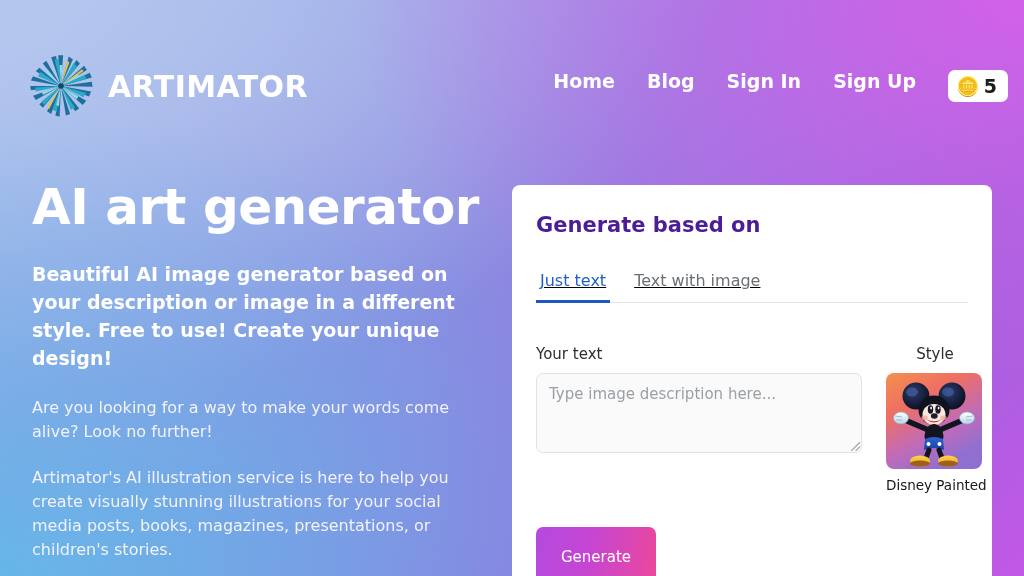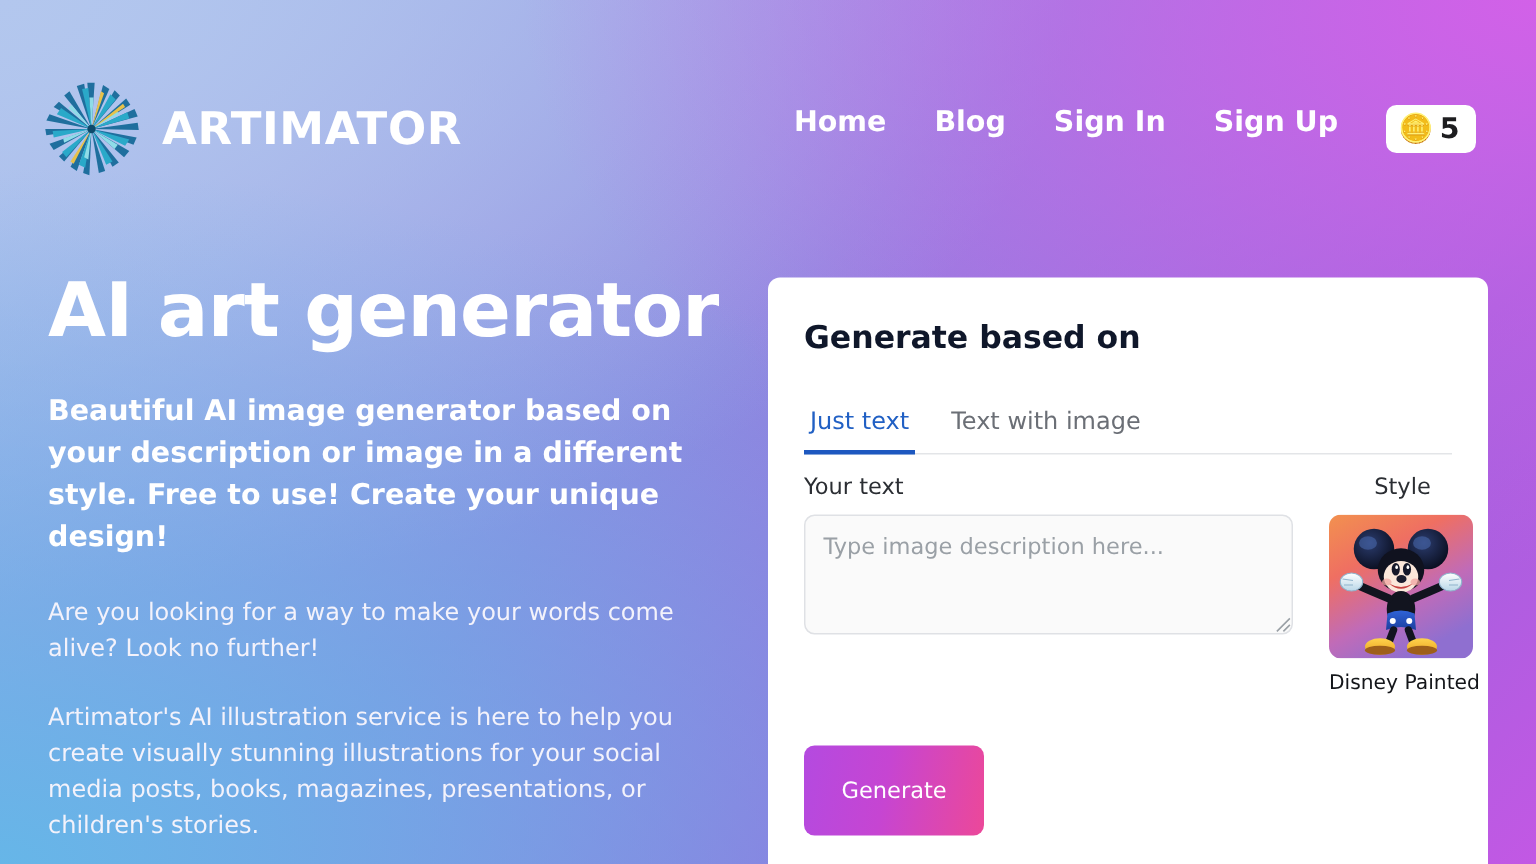--- a/index.html
+++ b/index.html
@@ -22,21 +22,21 @@
   }
 
   
   .header {
     position: absolute;
     top: 0; left: 0;
     width: 1024px;
     height: 172px;
     display: flex;
     align-items: center;
-    padding: 0 40px 0 24px;
+    padding: 0 16px 0 24px;
   }
 
   .brand {
     display: flex;
     align-items: center;
     gap: 10px;
   }
 
   .logo-icon {
     width: 74px;
@@ -131,29 +131,30 @@
     top: 185px;
     width: 480px;
     height: 391px;
     background: #ffffff;
     border-radius: 8px 8px 0 0;
     padding: 28px 24px 0 24px;
   }
 
   .card-title {
     font-size: 21px;
-    color: #0f172a;
+    color: #4c1d95;
     margin-bottom: 30px;
   }
 
   .tabs {
     display: flex;
     gap: 20px;
     border-bottom: 1px solid #e3e5e8;
-    margin-bottom: 12px;
+    margin-bottom: 42px;
+    text-decoration: underline;
   }
 
   .tab {
     font-size: 16px;
     color: #6b6f76;
     padding: 4px 4px 10px 4px;
     border-bottom: 3px solid transparent;
     margin-bottom: -1px;
     cursor: pointer;
     white-space: nowrap;

